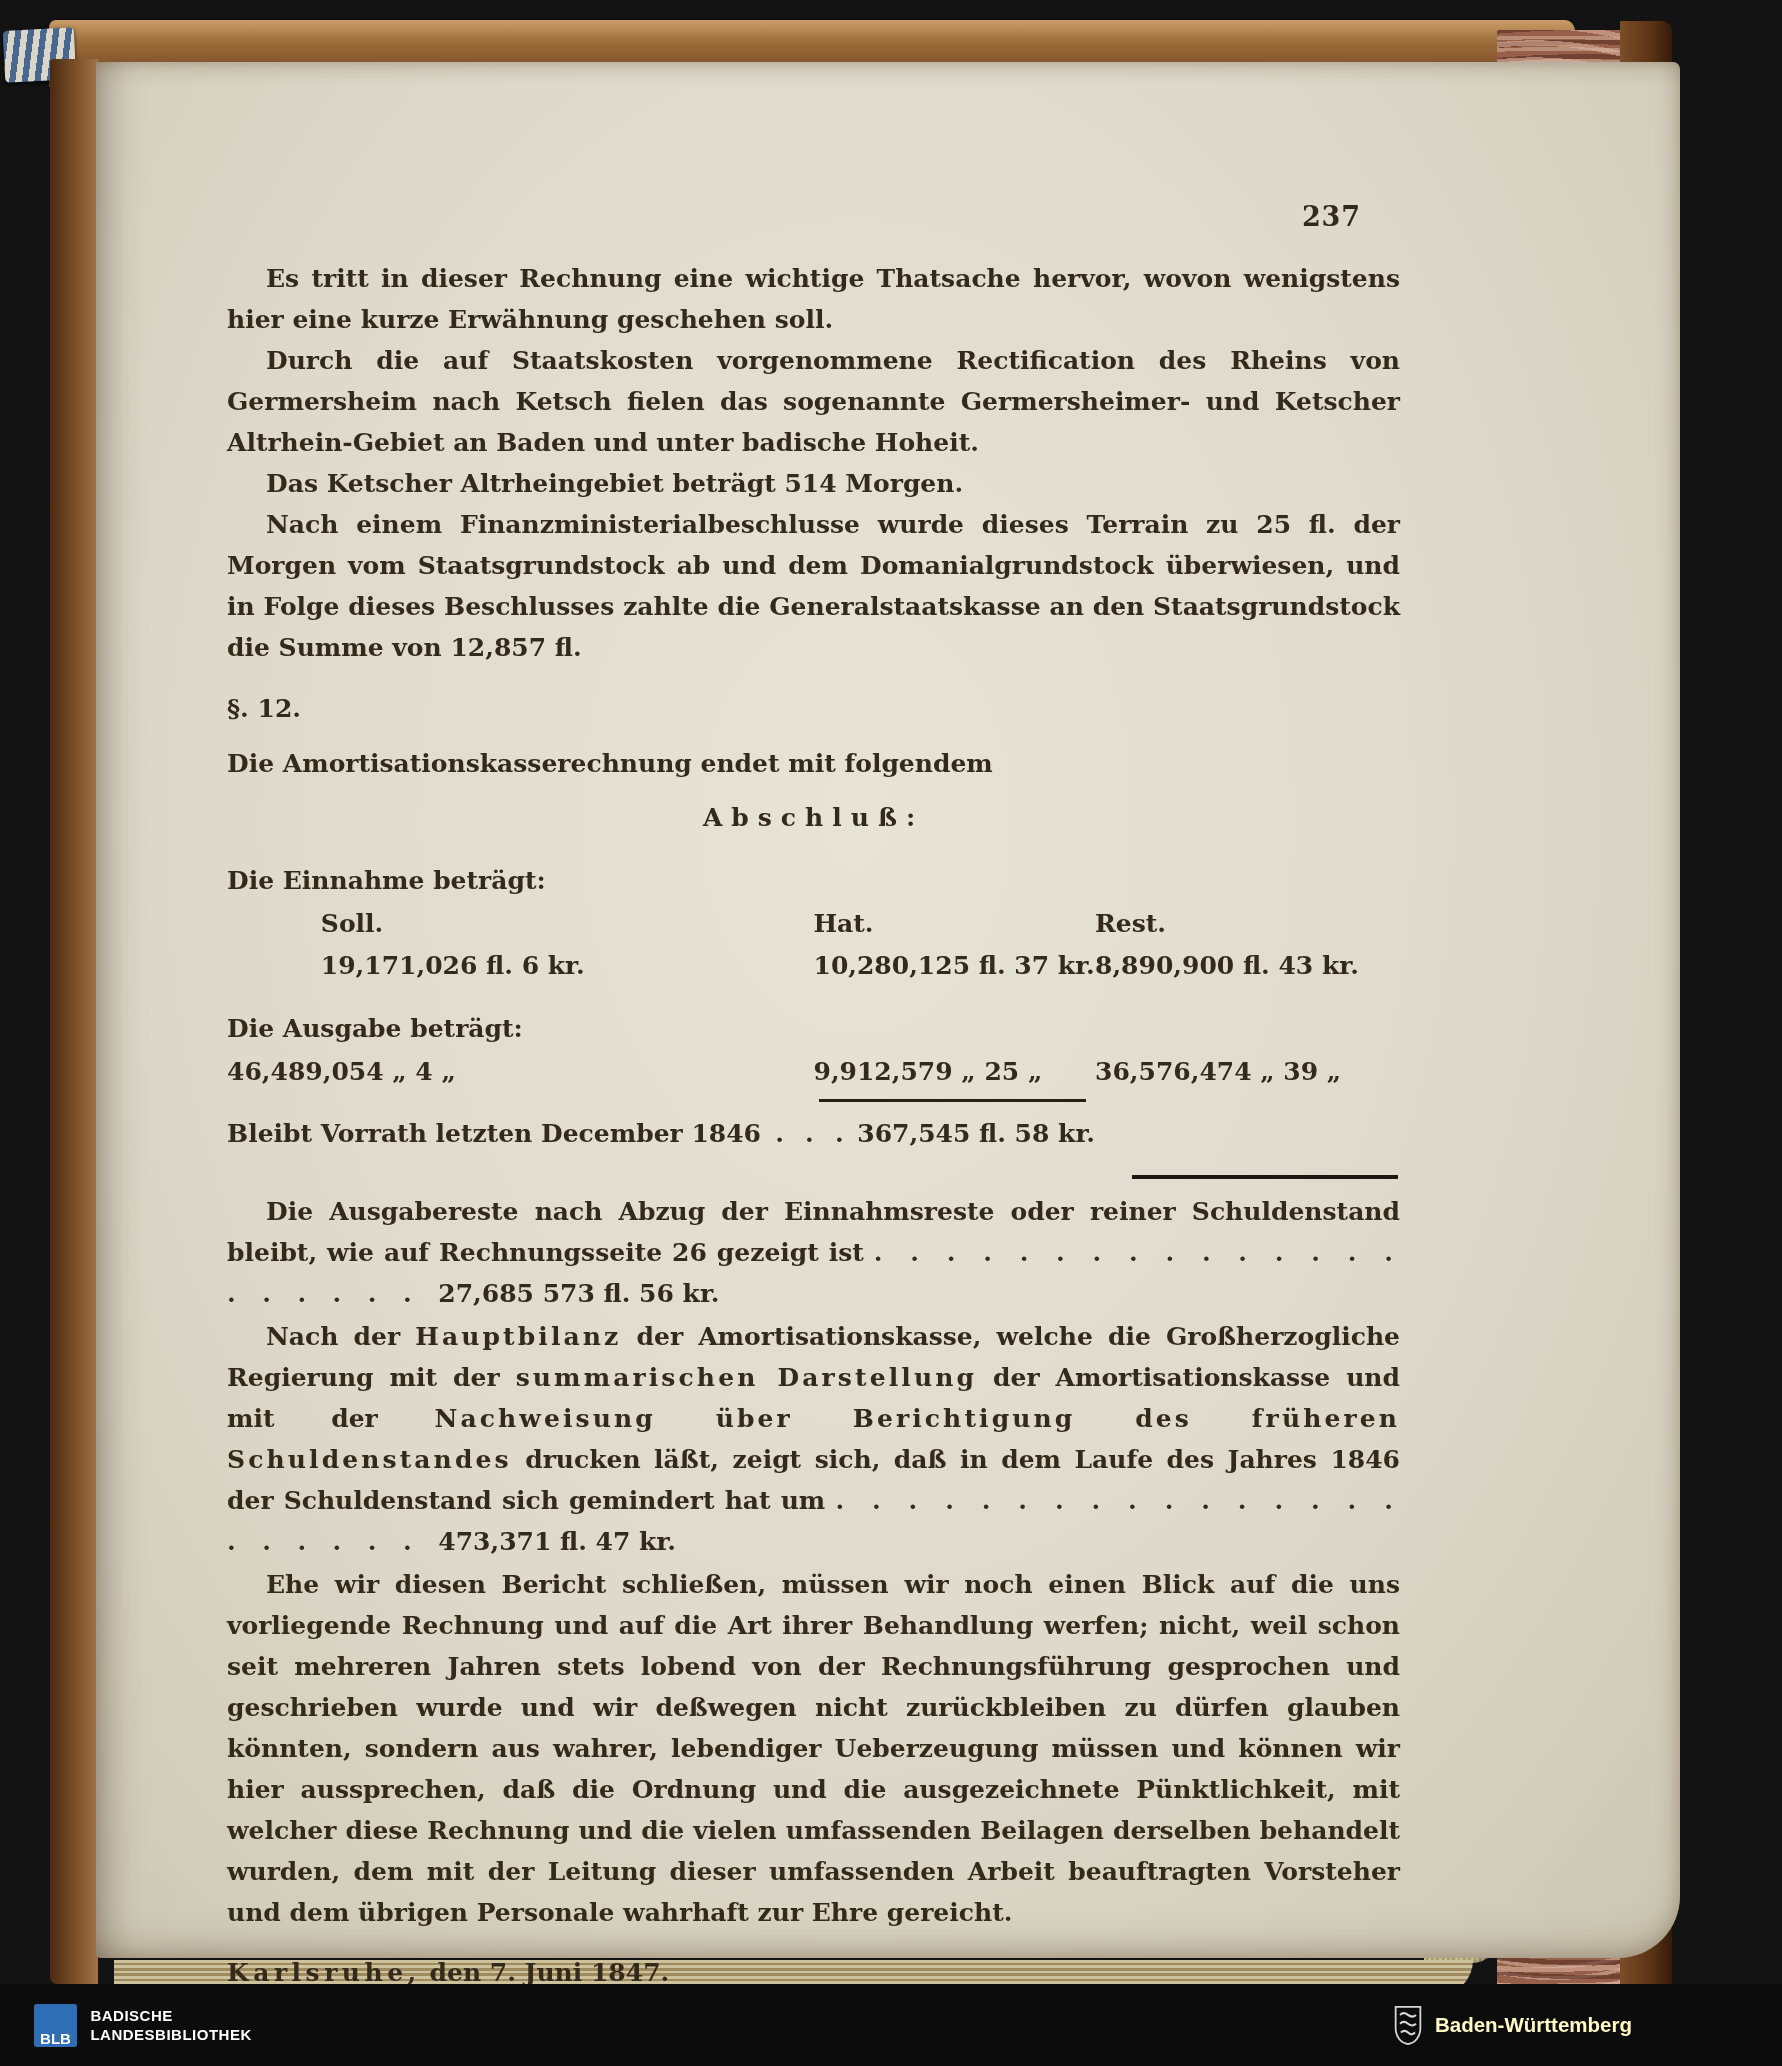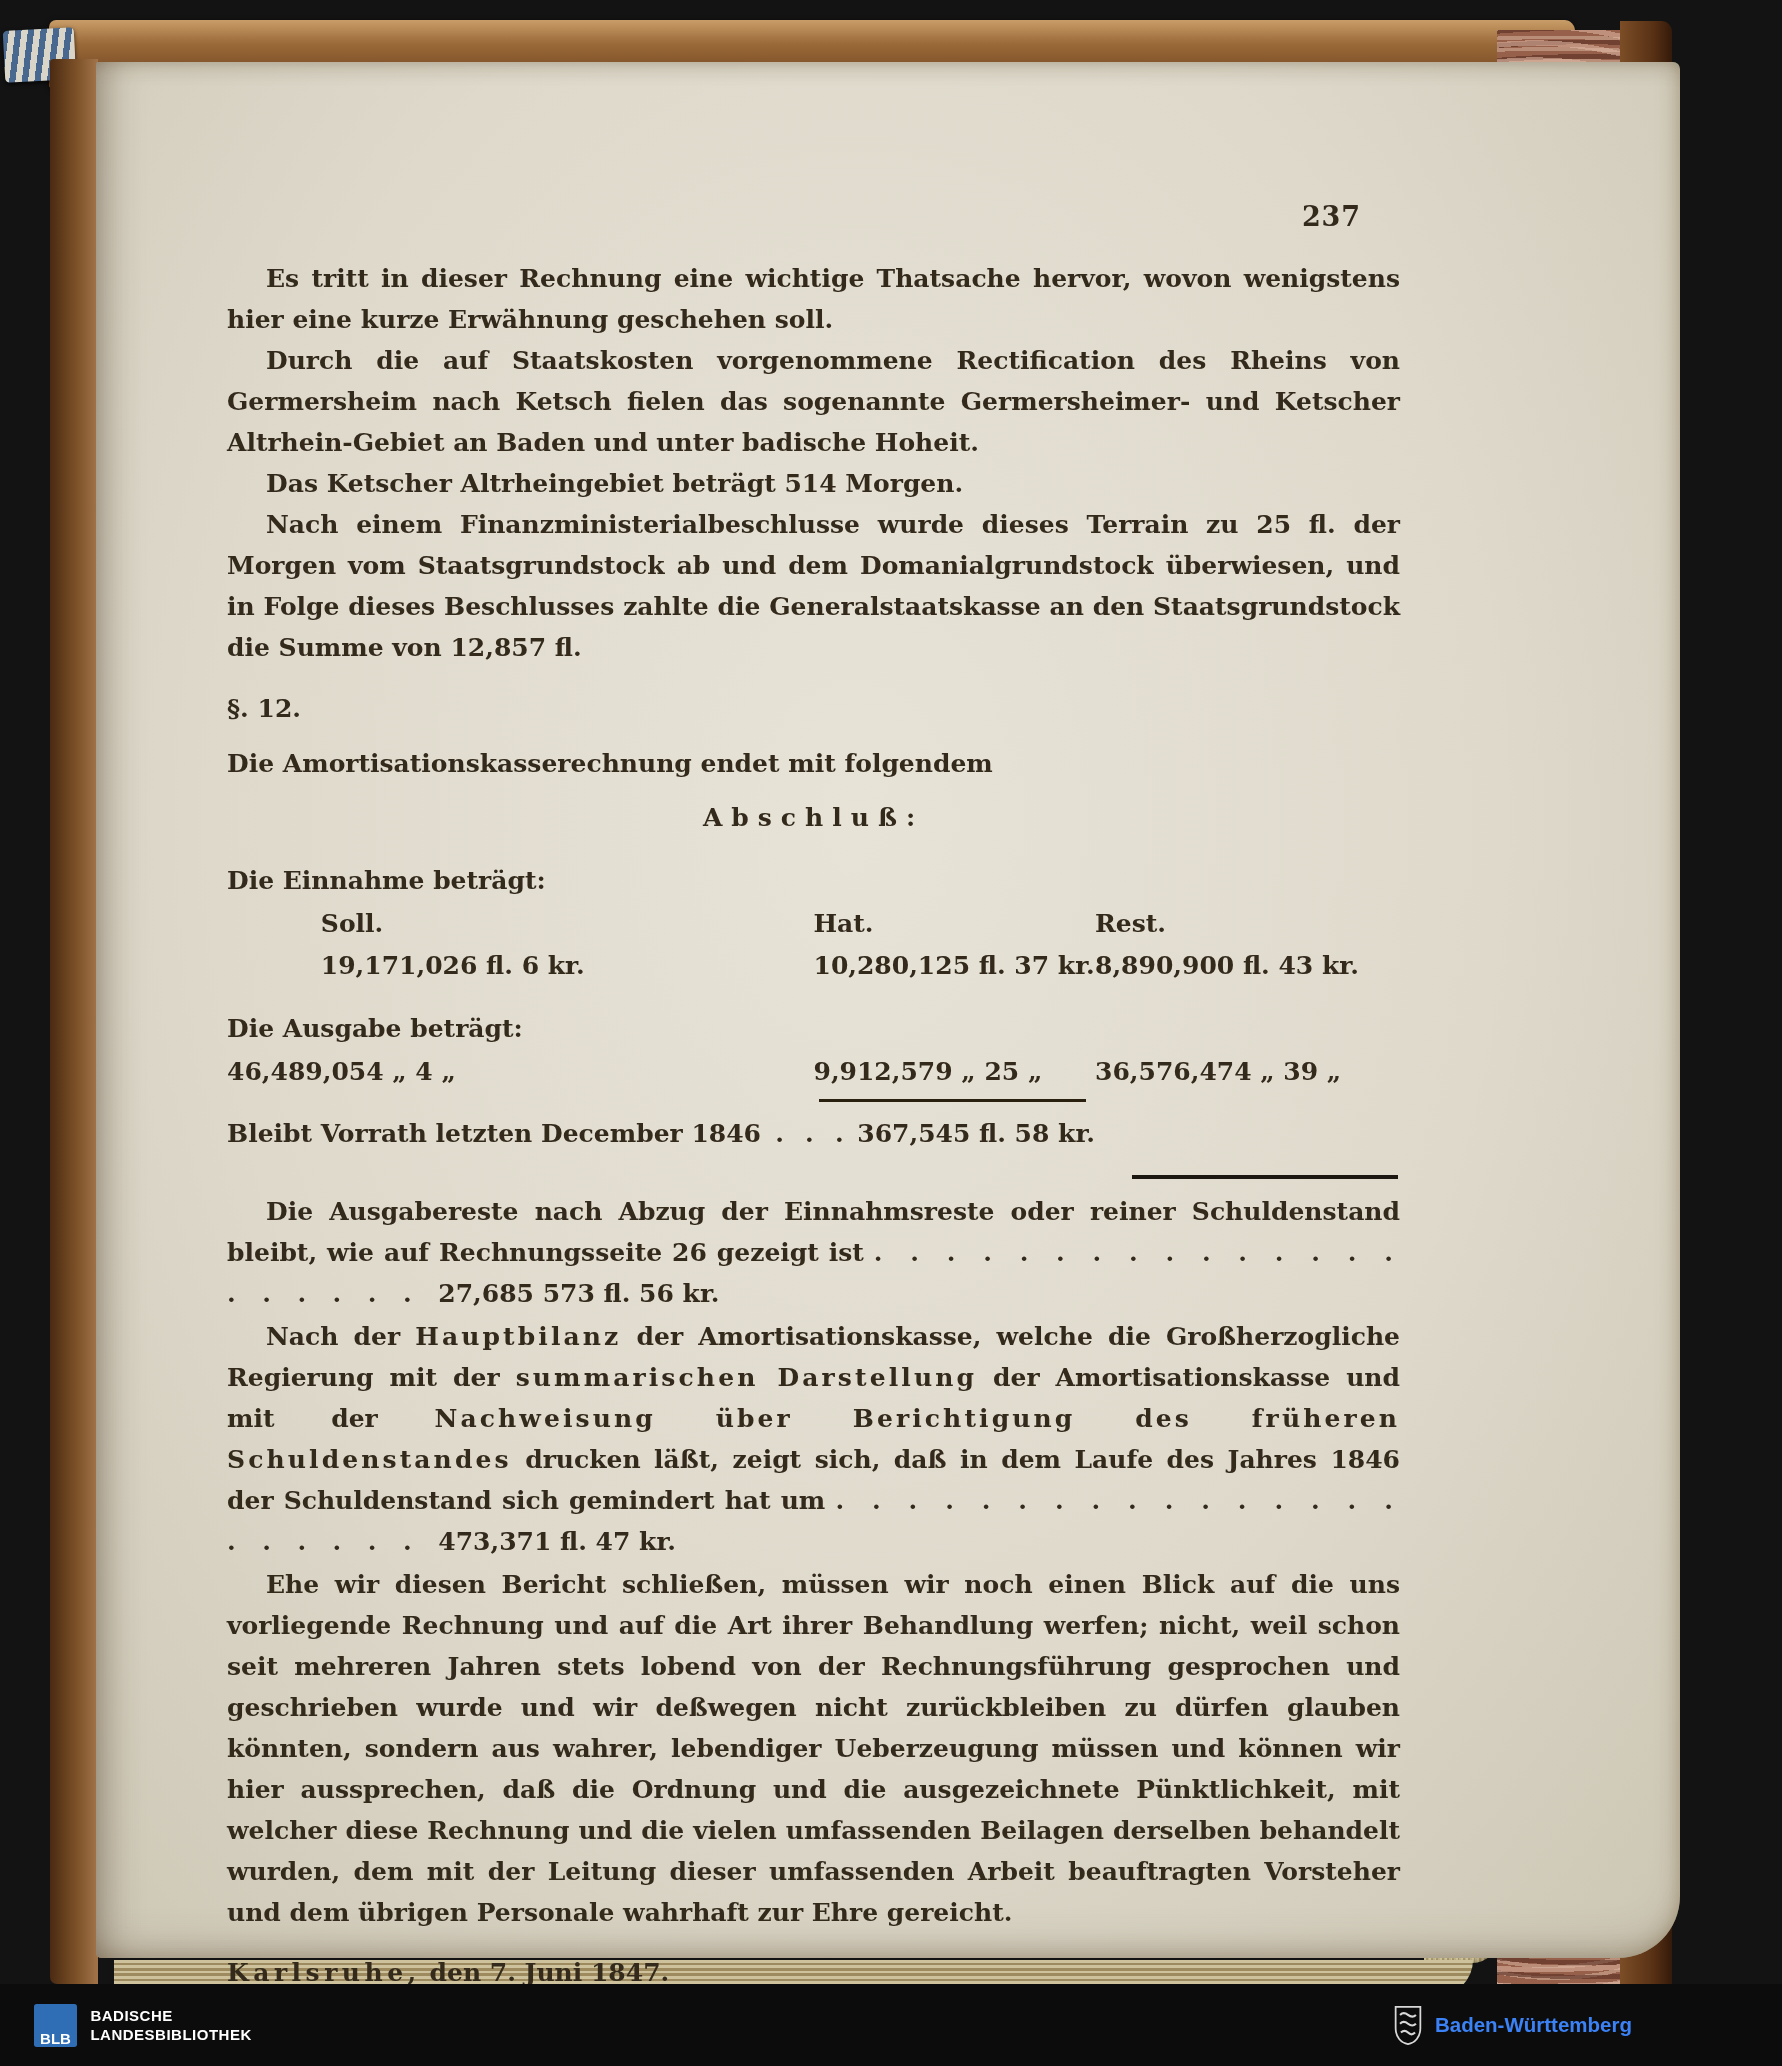--- a/index.html
+++ b/index.html
@@ -75,21 +75,21 @@
 
   
   .footer{position:absolute;left:0;bottom:0;width:1782px;height:82px;background:#0c0c0c;
     display:flex;align-items:center;justify-content:space-between;
     padding:0 150px 0 34px;box-sizing:border-box;
     font-family:"Liberation Sans",sans-serif;}
   .footer-left{display:flex;align-items:center;gap:13.4px;}
   .blb-logo{width:43px;height:43px;background:#2f6db5;color:#fff;display:flex;
     align-items:flex-end;justify-content:center;font-weight:bold;font-size:15px;border-radius:2.7px;}
   .lib-name{color:#fff;font-size:15px;font-weight:bold;letter-spacing:0.5px;line-height:1.3;}
-  .footer-right{display:flex;align-items:center;gap:11.6px;color:#3b82f6;font-size:20.5px;font-weight:600;}
+  .footer-right{display:flex;align-items:center;gap:11.6px;color:#fef9c3;font-size:20.5px;font-weight:600;}
   .bw-crest{display:block;}
 </style>
 </head>
 <body>
 
 <div class="scene">
 
   <div class="leather-top"></div>
   <div class="headband"></div>
   <div class="spine-left"></div>

